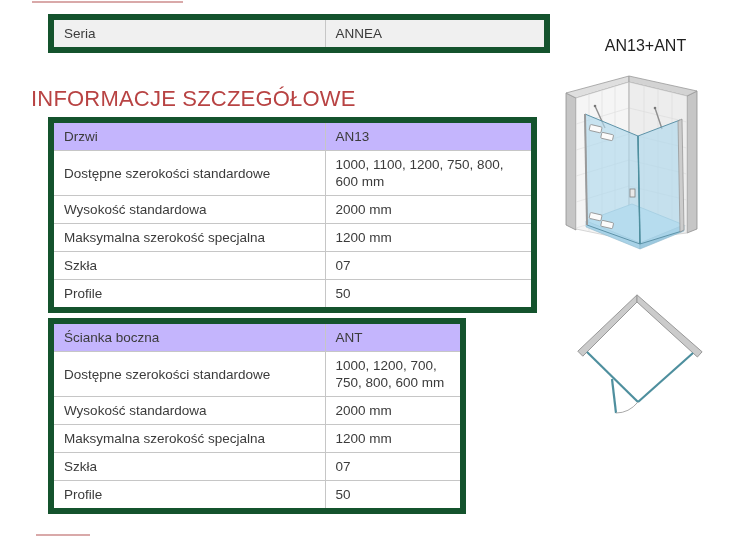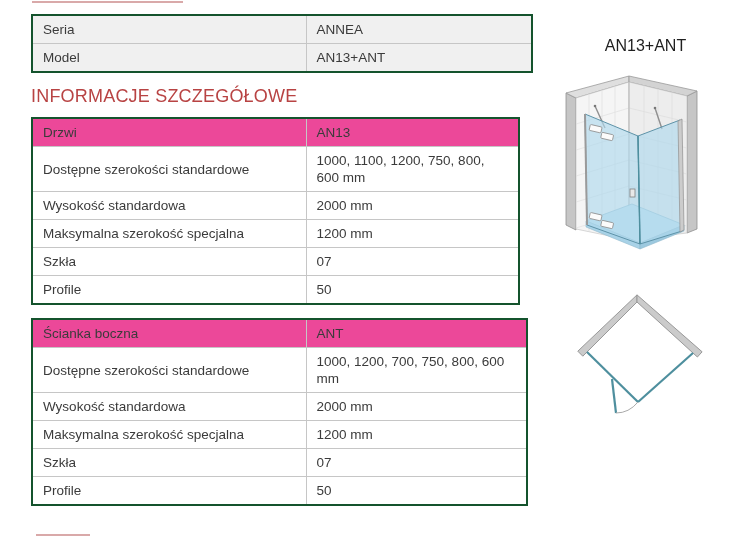--- a/index.html
+++ b/index.html
@@ -5,52 +5,48 @@
   * { margin: 0; padding: 0; box-sizing: border-box; }
   html, body { width: 739px; height: 537px; background: #ffffff; overflow: hidden; }
   body { position: relative; font-family: "Liberation Sans", "DejaVu Sans", sans-serif; color: #3b3b3b; }
 
   .artifact-line { position: absolute; height: 2px; background: #d9a9a9; }
   .artifact-top { left: 32px; top: 1px; width: 151px; }
   .artifact-bottom { left: 36px; top: 534px; width: 54px; }
 
   table.spec { position: absolute; border-collapse: collapse; table-layout: fixed; font-size: 13.5px; }
   table.spec td { border: 1px solid #c6c6c6; padding: 5px 10px; line-height: 17px; vertical-align: middle; color: #3b3b3b; }
-  table.spec { border: 2px solid #14532d; }
+  table.spec { border: 6px solid #14532d; margin-left: 17px; }
   table.spec td.c1 { width: 274px; }
   .shaded td { background: #f0f0f0; }
-  .hdr td { background: #ec4899; }
+  .hdr td { background: #c4b5fd; }
   .plain td { background: #ffffff; }
 
   #summary-table { left: 31px; top: 14px; width: 502px; }
   #door-table    { left: 31px; top: 117px; width: 489px; }
-  #side-table    { left: 31px; top: 318px; width: 497px; }
+  #side-table    { left: 31px; top: 318px; width: 418px; }
 
-  .section-heading { position: absolute; left: 31px; top: 86px; font-size: 18px; letter-spacing: 0.2px; color: #b84343; font-weight: 400; }
+  .section-heading { position: absolute; left: 31px; top: 86px; font-size: 22px; letter-spacing: 0.2px; color: #b84343; font-weight: 400; }
 
   .diagram-label { position: absolute; left: 552px; top: 37px; width: 187px; text-align: center; font-size: 16px; color: #1f1f1f; }
 
   .svg-3d  { position: absolute; left: 552px; top: 74px; }
   .svg-top { position: absolute; left: 565px; top: 292px; }
 </style>
 </head>
 <body>
 
 <div class="artifact-line artifact-top"></div>
 <div class="artifact-line artifact-bottom"></div>
 
 <table class="spec" id="summary-table">
   <tbody>
       <tr class="shaded">
     <td class="c1">Seria</td>
     <td>ANNEA</td>
-  </tr>
-  <tr class="shaded">
-    <td class="c1">Model</td>
-    <td>AN13+ANT</td>
   </tr>
 </tbody>
   </table>
 
 <div class="section-heading">INFORMACJE SZCZEGÓŁOWE</div>
 
 <table class="spec" id="door-table">
   <tbody>
       <tr class="hdr">
     <td class="c1">Drzwi</td>

